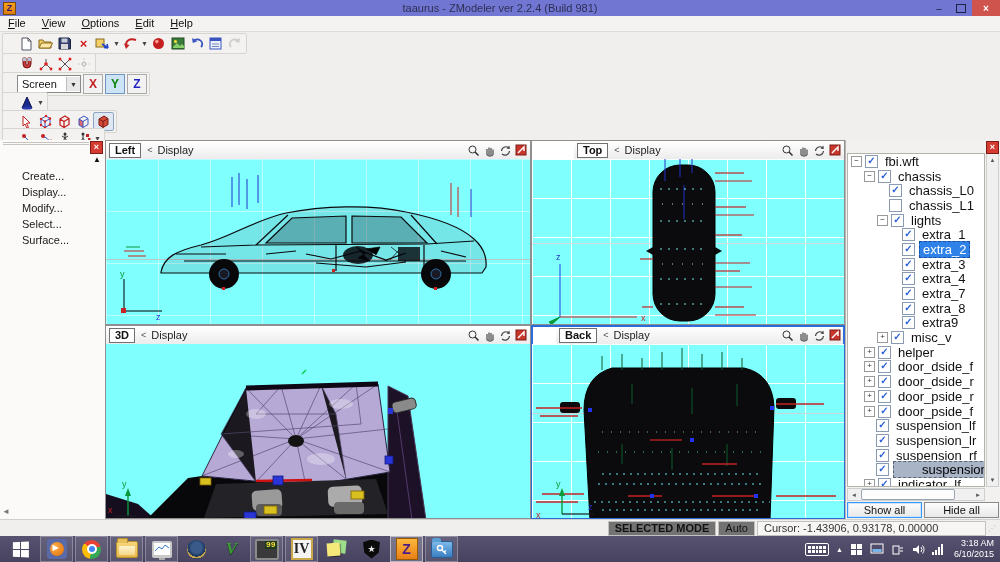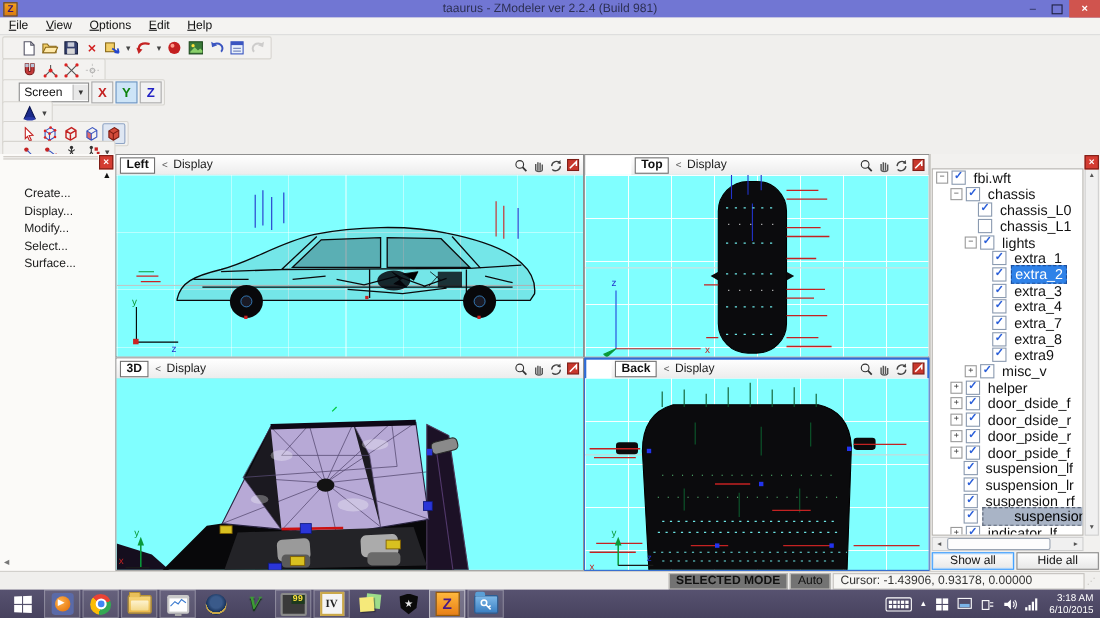--- a/index.html
+++ b/index.html
@@ -113,21 +113,21 @@
   .ico-shield{width:17px;height:19px;background:#0a0a0a;clip-path:polygon(50% 0,100% 15%,92% 70%,50% 100%,8% 70%,0 15%);display:flex;align-items:center;justify-content:center;color:#e8e8e8;font-size:9px;}
   .ico-badge{width:19px;height:19px;border-radius:50%;background:radial-gradient(circle at 50% 40%,#3a5a8a 0 35%,#18335c 60%,#c8a84a 62% 72%,#18335c 74%);}
   .ico-z{width:20px;height:20px;background:linear-gradient(#ffb83d,#e87f17);border:1px solid #9c5a00;display:flex;align-items:center;justify-content:center;font-weight:bold;font-size:14px;color:#4a1a86;}
   .ico-notes{position:relative;width:20px;height:18px;}
   .ico-notes i{position:absolute;width:13px;height:13px;}
   .ico-notes i:first-child{left:6px;top:0;background:#9ddc8a;transform:rotate(6deg);}
   .ico-notes i:last-child{left:0;top:3px;background:#f5e97a;transform:rotate(-4deg);box-shadow:1px 1px 1px rgba(0,0,0,.4);}
   .ico-monitor{width:20px;height:17px;position:relative;background:#c9c9c9;border-radius:2px;padding:2px;box-sizing:border-box;}
   .ico-monitor .scr{width:100%;height:10px;background:#fff;overflow:hidden;}
   .ico-monitor:after{content:"";position:absolute;left:7px;bottom:-2px;width:6px;height:2px;background:#aaa;}
-  .ico-iv{width:18px;height:18px;background:#f4f4f4;border:2px solid #caa84a;display:flex;align-items:center;justify-content:center;font-family:"Liberation Serif",serif;font-weight:bold;font-size:10px;color:#222;}
+  .ico-iv{width:18px;height:18px;background:#f4f4f4;border:2px solid #caa84a;display:flex;align-items:center;justify-content:center;font-family:"Liberation Serif",serif;font-weight:bold;font-size:14px;color:#222;}
   .ico-99{width:20px;height:17px;background:#3a3a3a;border:2px solid #8a8a8a;border-radius:2px;display:flex;align-items:flex-start;justify-content:flex-end;}
   .ico-99 span{font-family:"Liberation Mono",monospace;font-size:8px;font-weight:bold;color:#ffe23d;background:#1d3a1d;line-height:8px;padding:0 1px;}
   .ico-kbd{width:24px;height:13px;border:1px solid #fff;border-radius:2px;display:grid;grid-template-columns:repeat(5,1fr);gap:1px;padding:2px;box-sizing:border-box;}
   .ico-kbd span{background:#fff;}
   .bars{display:flex;align-items:flex-end;gap:1px;height:11px;}
   .bars span{width:2px;background:#fff;}
 </style>
 </head>
 <body>
 

